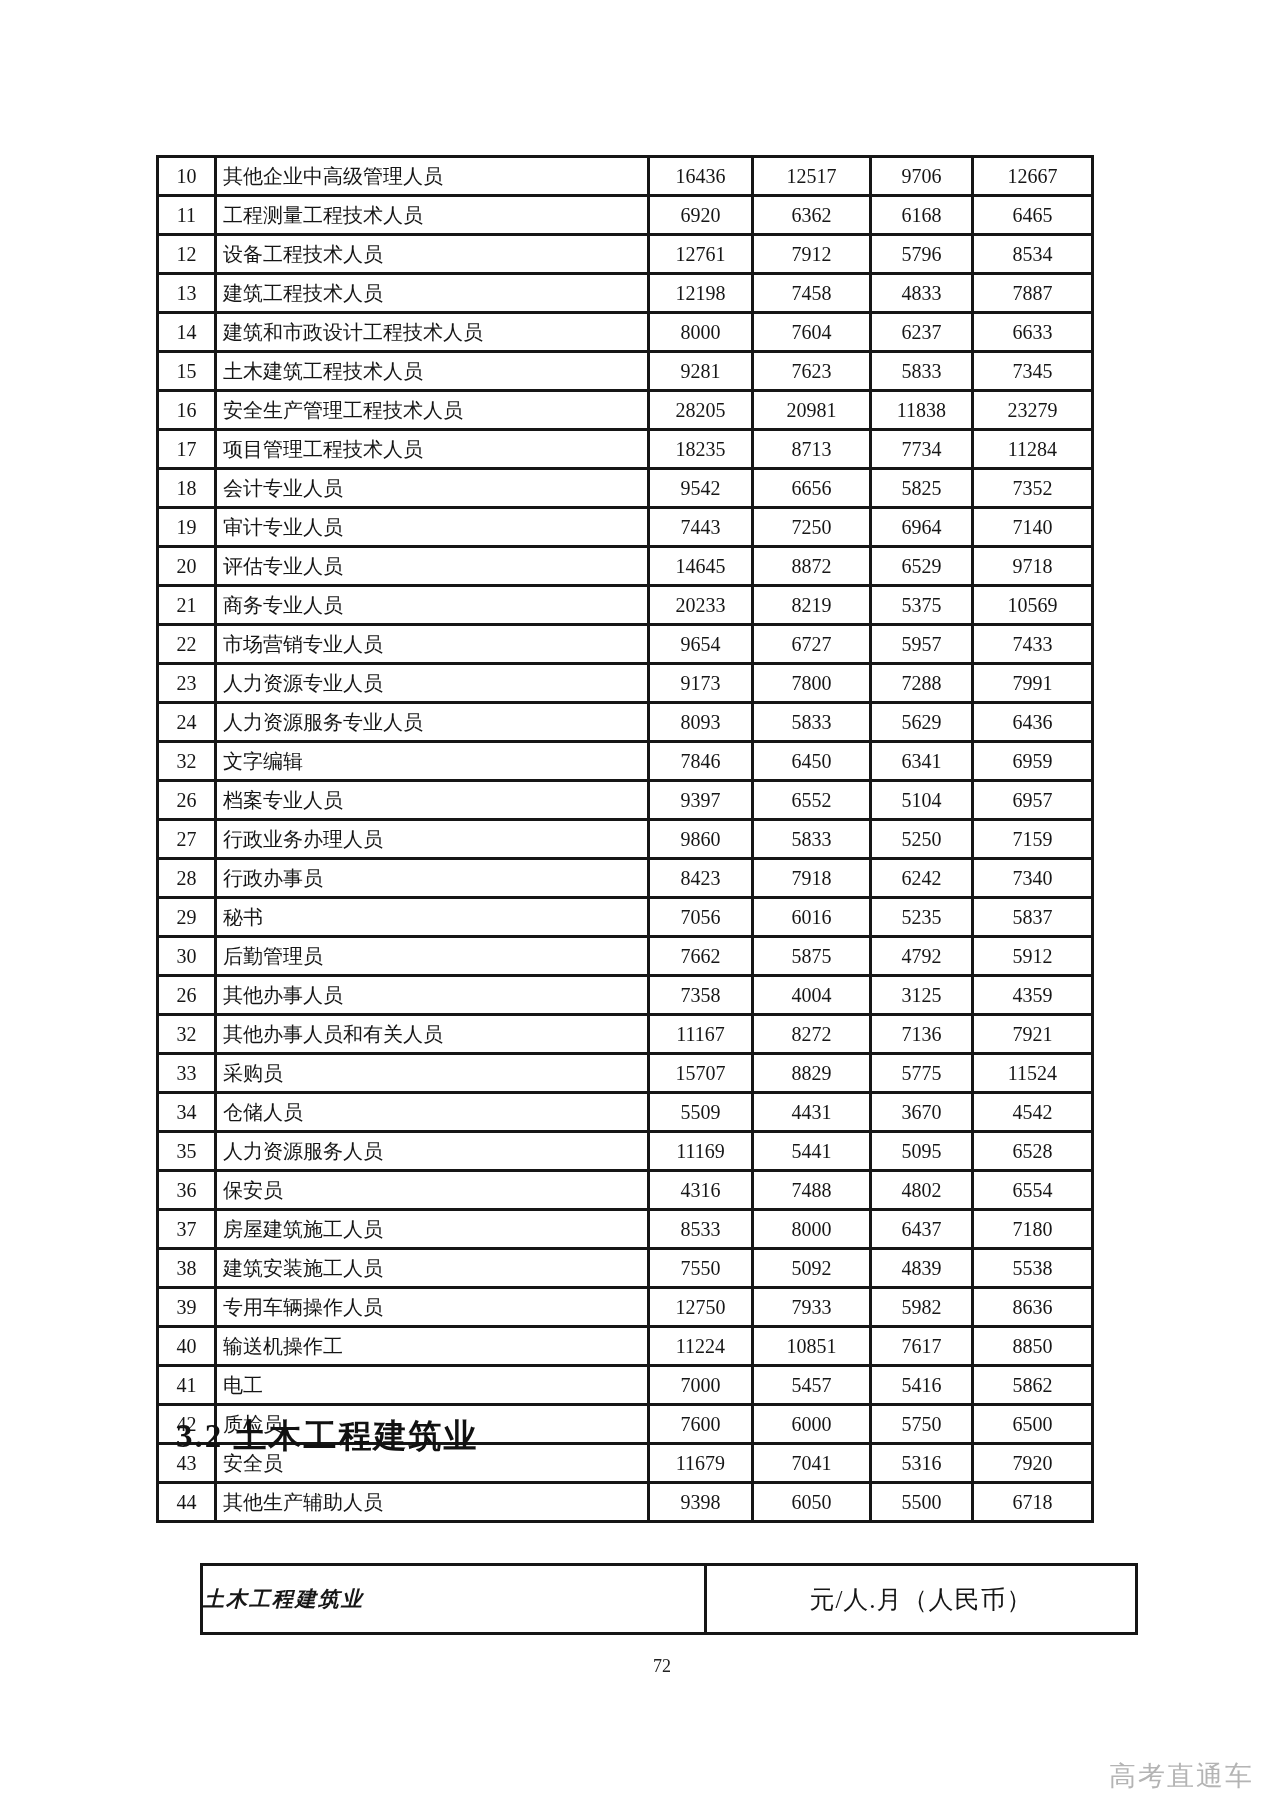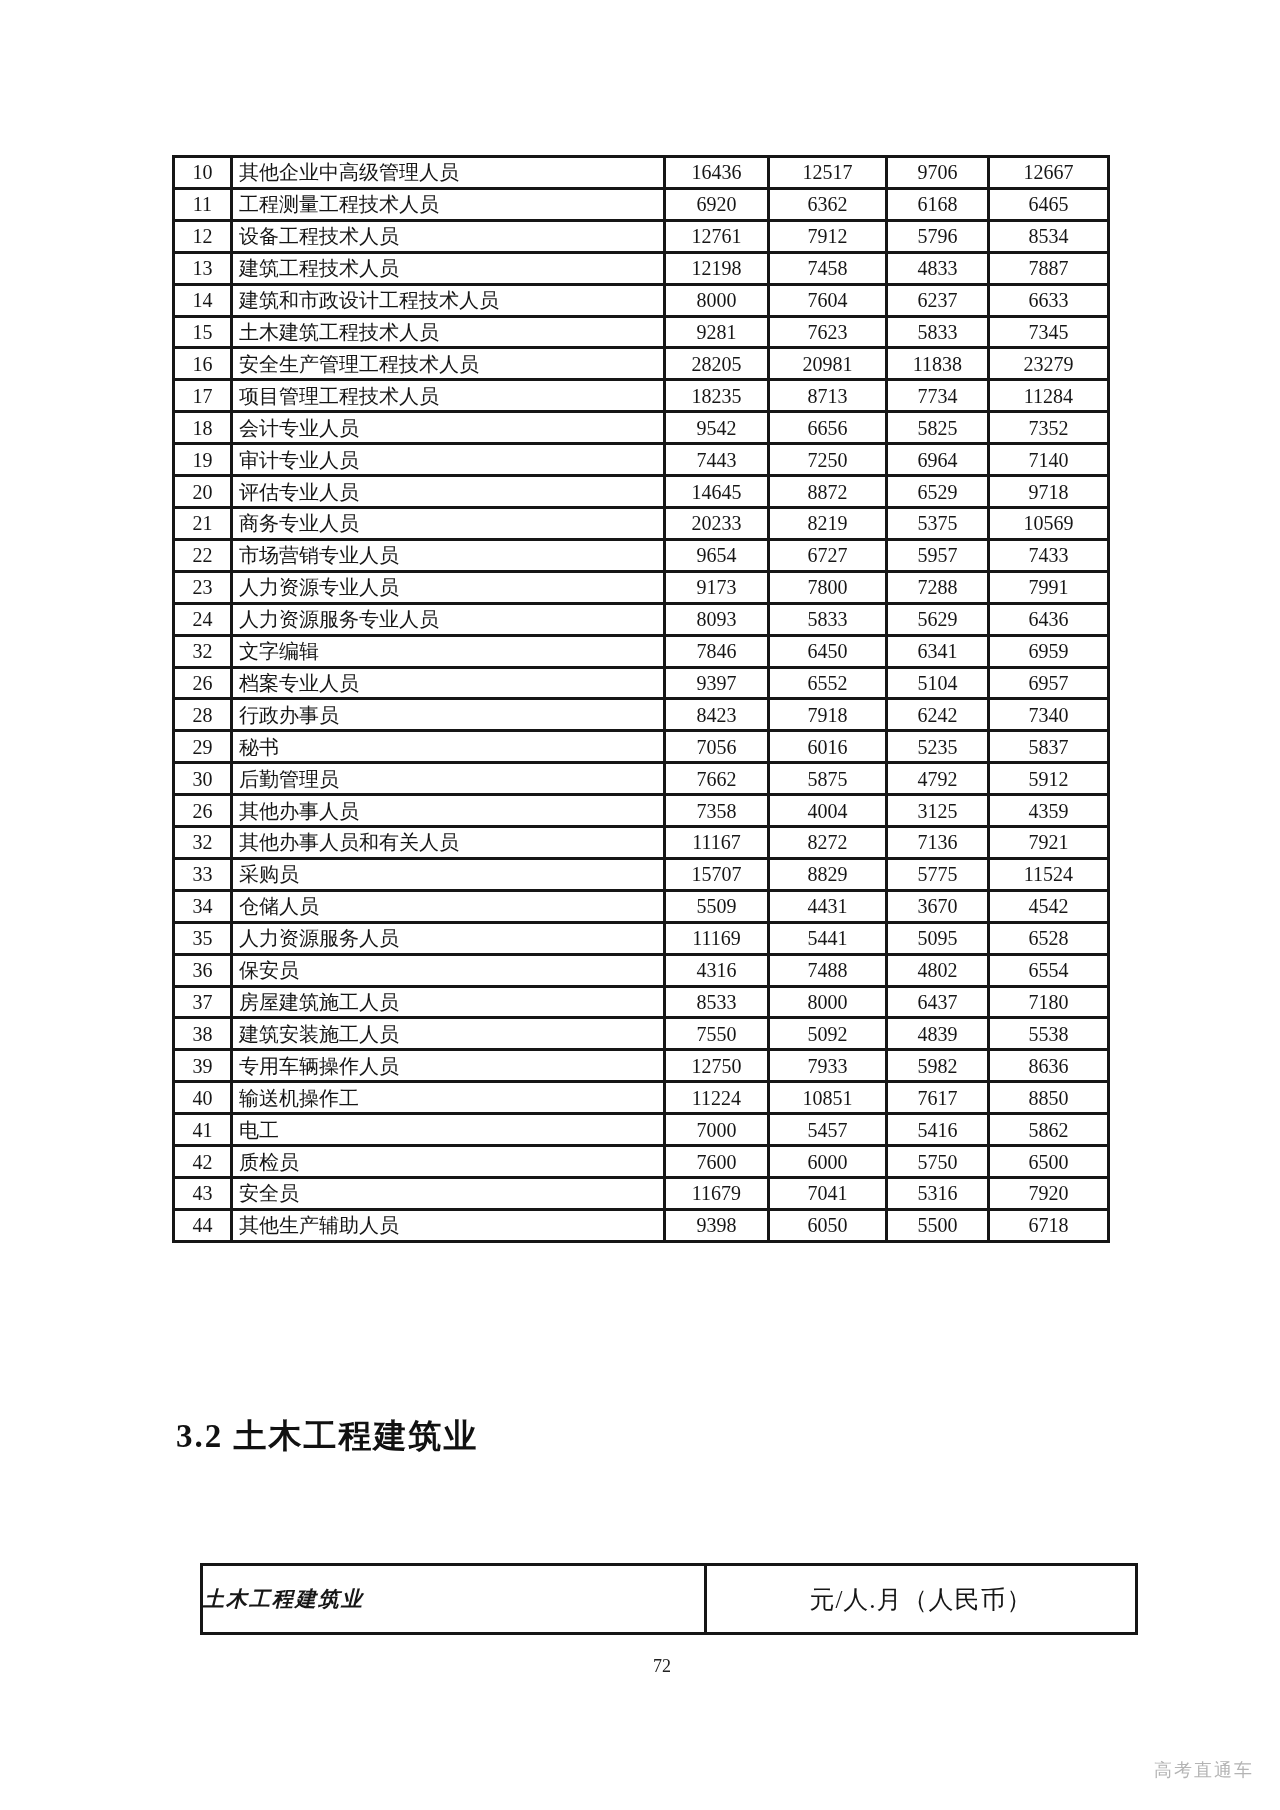--- a/index.html
+++ b/index.html
@@ -10,24 +10,24 @@
     background: #ffffff;
     margin: 0 auto;
     overflow: hidden;
     font-family: "Liberation Serif", serif;
     color: #161616;
   }
 
   
   table.salary-table {
     position: absolute;
-    left: 172px;
+    left: 156px;
     top: 155px;
     width: 935px;
-    height: 1088px;
+    height: 1368px;
     border-collapse: collapse;
     table-layout: fixed;
   }
   table.salary-table td {
     border: 3px solid #161616;
     padding: 0;
     font-size: 20px;
     line-height: 1;
     vertical-align: middle;
     white-space: nowrap;
@@ -92,21 +92,21 @@
     font-size: 18px;
     color: #222;
     padding-left: 22px;
   }
 
   
   .watermark {
     position: absolute;
     top: 1758px;
     right: 26px;
-    font-size: 18px;
+    font-size: 27px;
     color: #b4b4b4;
     letter-spacing: 2px;
     font-family: "Liberation Sans", sans-serif;
   }
 </style>
 </head>
 <body>
 
 <div class="page">
 
@@ -248,20 +248,28 @@
           <td class="c4">6341</td>
           <td class="c5">6959</td>
         </tr>
         <tr>
           <td class="c0">26</td>
           <td class="c1">档案专业人员</td>
           <td class="c2">9397</td>
           <td class="c3">6552</td>
           <td class="c4">5104</td>
           <td class="c5">6957</td>
+        </tr>
+        <tr>
+          <td class="c0">27</td>
+          <td class="c1">行政业务办理人员</td>
+          <td class="c2">9860</td>
+          <td class="c3">5833</td>
+          <td class="c4">5250</td>
+          <td class="c5">7159</td>
         </tr>
         <tr>
           <td class="c0">28</td>
           <td class="c1">行政办事员</td>
           <td class="c2">8423</td>
           <td class="c3">7918</td>
           <td class="c4">6242</td>
           <td class="c5">7340</td>
         </tr>
         <tr>

